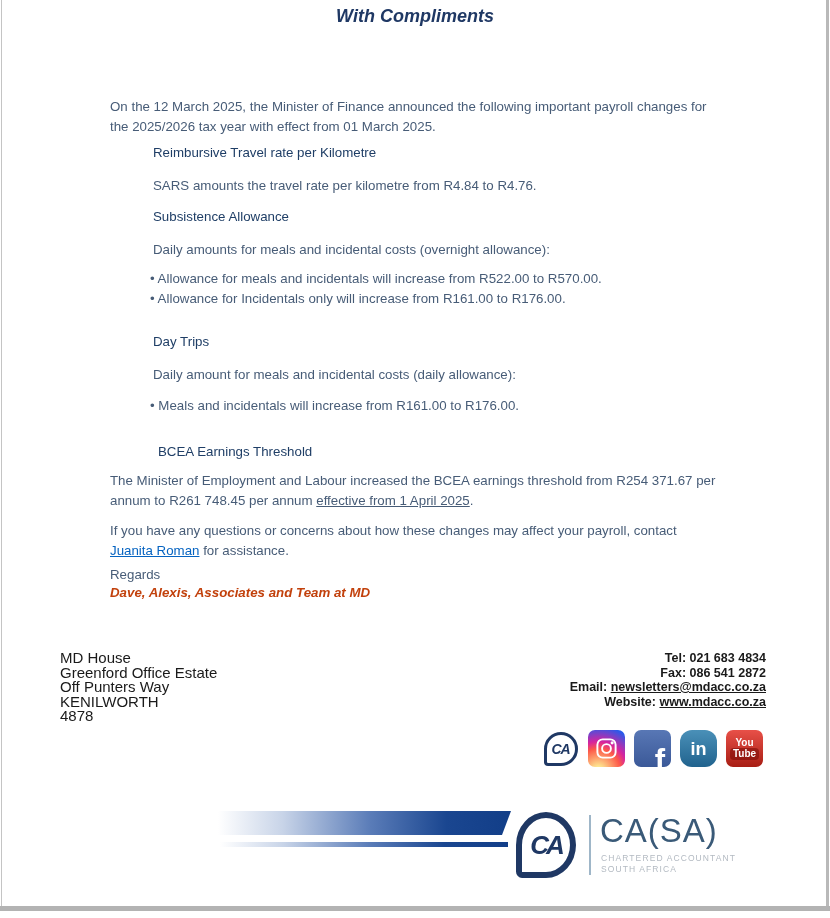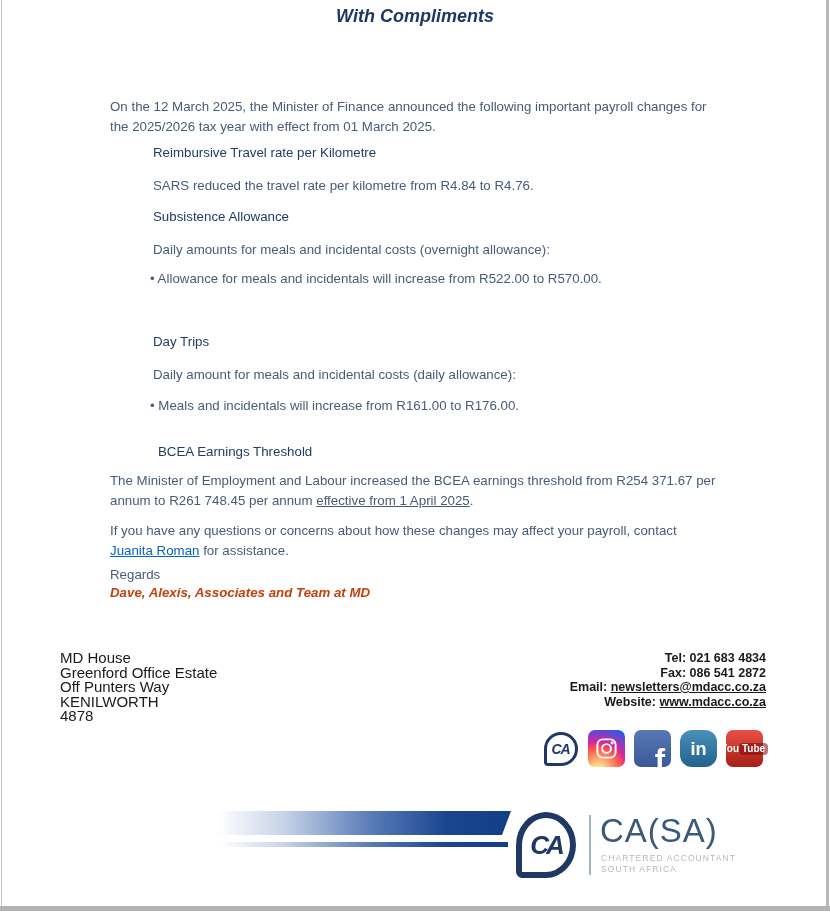--- a/index.html
+++ b/index.html
@@ -59,21 +59,21 @@
     border-radius:50% 50% 50% 12%; display:flex; align-items:center; justify-content:center;
     font-weight:bold; color:#1F3864; font-size:14px; letter-spacing:-1px; font-style:italic;
   }
   .sicon.instagram {
     background:radial-gradient(circle at 28% 110%, #fdf497 0%, #fdf497 5%, #fd5949 45%, #d6249f 60%, #285AEB 92%);
   }
   .sicon.facebook { background:linear-gradient(180deg,#5877b5 0%,#3b5998 100%); overflow:hidden; }
   .fb-f { color:#fff; font-weight:bold; font-size:31px; position:absolute; right:6px; bottom:-9px; line-height:1; }
   .sicon.linkedin { background:linear-gradient(180deg,#4a90b8 0%,#21638e 100%); border-radius:12px; }
   .li-in { color:#fff; font-weight:bold; font-size:18px; line-height:1; }
-  .sicon.youtube { background:linear-gradient(180deg,#e85048 0%,#a81e14 100%); }
+  .sicon.youtube { background:linear-gradient(180deg,#e85048 0%,#a81e14 100%); flex-direction:column; }
   .yt-txt { color:#fff; font-weight:bold; font-size:10px; line-height:10px; text-align:center; }
   .yt-tube { background:rgba(120,10,6,.55); border-radius:4px; padding:1px 3px;text-align:center; }
 
   .swoosh-thick {
     position:absolute; left:218px; top:811px; width:293px; height:24px;
     background:linear-gradient(90deg, rgba(255,255,255,0) 0%, #c8d4e8 22%, #5a7cb8 52%, #1a4690 78%, #123E88 100%);
     clip-path:polygon(0 0, 100% 0, calc(100% - 9px) 100%, 0 100%);
   }
   .swoosh-thin {
     position:absolute; left:220px; top:842px; width:288px; height:5px;
@@ -94,26 +94,27 @@
 </head>
 <body>
 
 <div class="page">
 
   <div class="title">With Compliments</div>
 
   <div class="flow w-main intro">On the 12 March 2025, the Minister of Finance announced the following important payroll changes for the 2025/2026 tax year with effect from 01 March 2025.</div>
 
   <div class="flow heading h-travel">Reimbursive Travel rate per Kilometre</div>
-  <div class="flow w-main p-travel">SARS reduced the travel rate per kilometre from R4.84 to R4.76.</div>
+  <div class="flow w-main p-travel">SARS amounts the travel rate per kilometre from R4.84 to R4.76.</div>
 
   <div class="flow heading h-subs">Subsistence Allowance</div>
   <div class="flow w-main p-subs">Daily amounts for meals and incidental costs (overnight allowance):</div>
   <div class="flow w-main b-subs">
     <div>• Allowance for meals and incidentals will increase from R522.00 to R570.00.</div>
+    <div>• Allowance for Incidentals only will increase from R161.00 to R176.00.</div>
   </div>
 
   <div class="flow heading h-day">Day Trips</div>
   <div class="flow w-main p-day">Daily amount for meals and incidental costs (daily allowance):</div>
   <div class="flow w-main b-day">• Meals and incidentals will increase from R161.00 to R176.00.</div>
 
   <div class="flow heading h-bcea">BCEA Earnings Threshold</div>
   <div class="flow w-main p-bcea"><span>The Minister of Employment and Labour increased the BCEA earnings threshold from R254 371.67 per annum to R261 748.45 per annum </span><span class="u">effective from 1 April 2025</span><span>.</span></div>
 
   <div class="flow w-main p-help"><span>If you have any questions or concerns about how these changes may affect your payroll, contact </span><a class="textlink">Juanita Roman</a><span> for assistance.</span></div>

